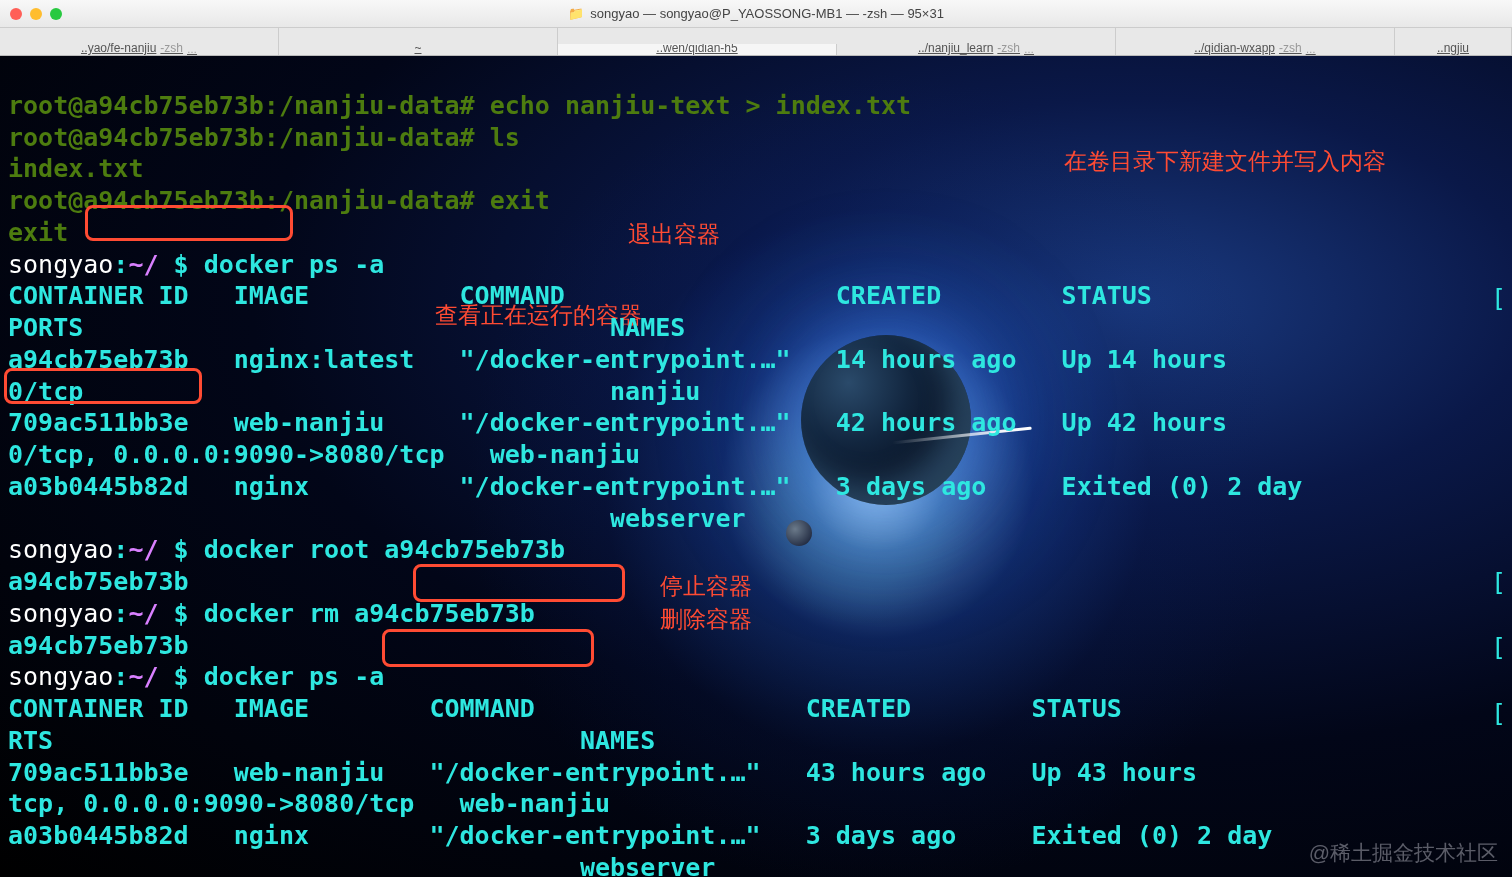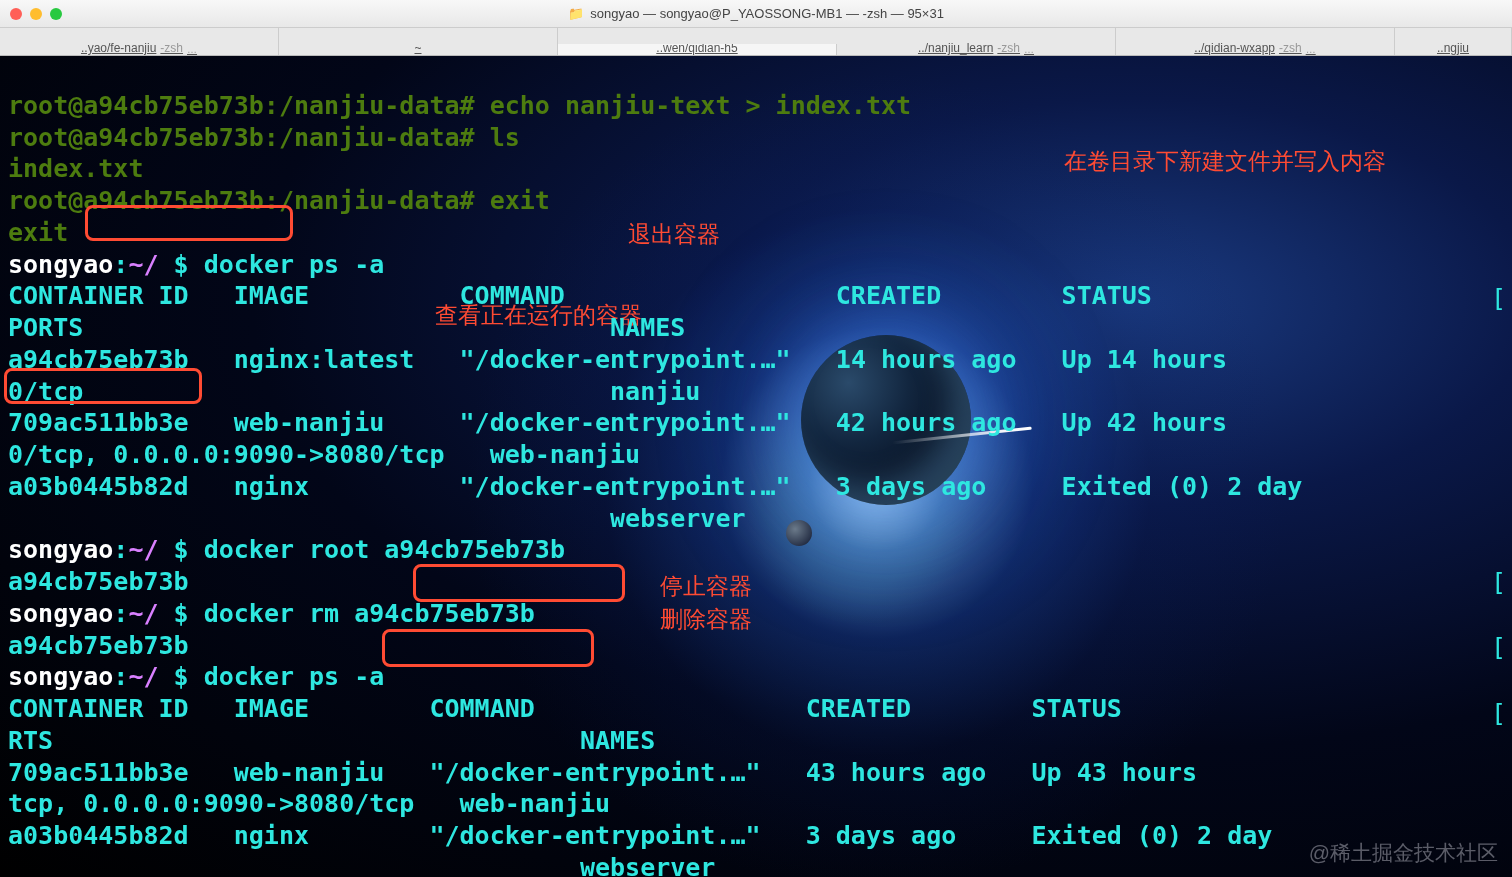--- a/index.html
+++ b/index.html
@@ -32,21 +32,21 @@
     position: absolute; left: 53%; top: 34%; width: 170px; height: 170px; border-radius: 50%;
     background: radial-gradient(circle at 28% 28%, #2a4a6a 0%, #12263f 35%, #060d1c 70%, #000 100%);
     box-shadow: 0 0 60px 20px rgba(80,150,255,0.35), 0 0 120px 40px rgba(40,100,220,0.18),
                 inset -20px -20px 30px rgba(120,200,255,0.3);
   }
   .comet { position:absolute; left:59%; top:46%; width:140px; height:3px; background: linear-gradient(90deg, rgba(255,255,255,0) 0%, rgba(255,255,255,0.95) 80%, #fff 100%); transform: rotate(-6deg); border-radius: 2px;}
   .moon { position:absolute; left:52%; top:56.5%; width:26px; height:26px; border-radius:50%; background: radial-gradient(circle at 35% 35%, #6b7a8a, #2a344a 70%, #0c1220);}
   .term-content { position: relative; z-index: 2; white-space: pre; padding: 2px 8px; font-weight: 600; }
   .g { color: #4d7c0f; margin-top: 28px; }
   .c { color: #2ee7e0; }
-  .bw { color: #fff; font-weight: 700; }
+  .bw { color: #fff; font-weight: 400; }
   .p { color: #d980ff; }
   .anno { color: #ff4b33; font-weight: 500; position: absolute; font-size: 23px; }
   .hl-box { position: absolute; border: 3px solid #ff4b33; border-radius: 8px; z-index: 3; }
   .watermark { position: absolute; right: 14px; bottom: 10px; color: rgba(200,200,210,0.45); font-size: 21px; font-family: -apple-system, sans-serif; z-index: 4; }
   .right-bracket { position: absolute; right: 6px; z-index: 3; }
 </style>
 </head>
 <body>
 
 <div class="window">

